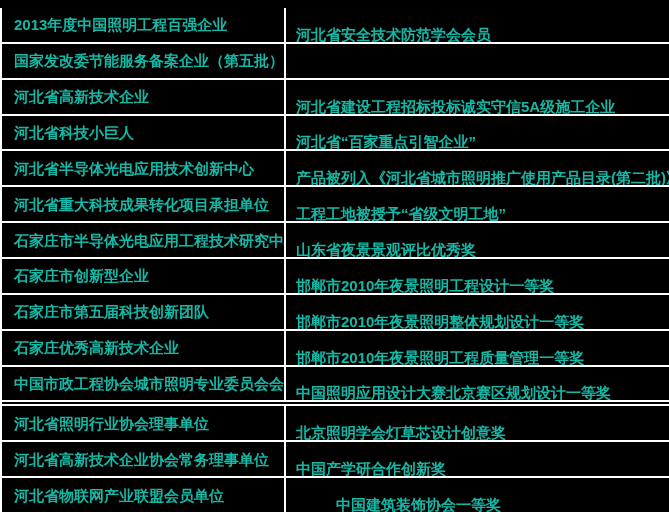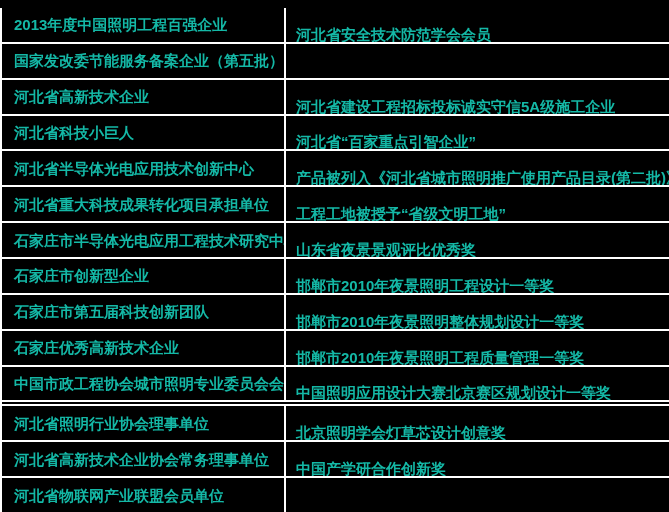--- a/index.html
+++ b/index.html
@@ -187,15 +187,18 @@
       </div>
     <div class="cell-right">
         <span class="cell-text">中国产学研合作创新奖</span>
       </div>
   </div>
 
   <div class="row">
     <div class="cell-left">
         <span class="cell-text">河北省物联网产业联盟会员单位</span>
       </div>
+    <div class="cell-right">
+        <span class="cell-text">中国建筑装饰协会一等奖</span>
+      </div>
   </div>
 
 </div>
 
 </body></html>

